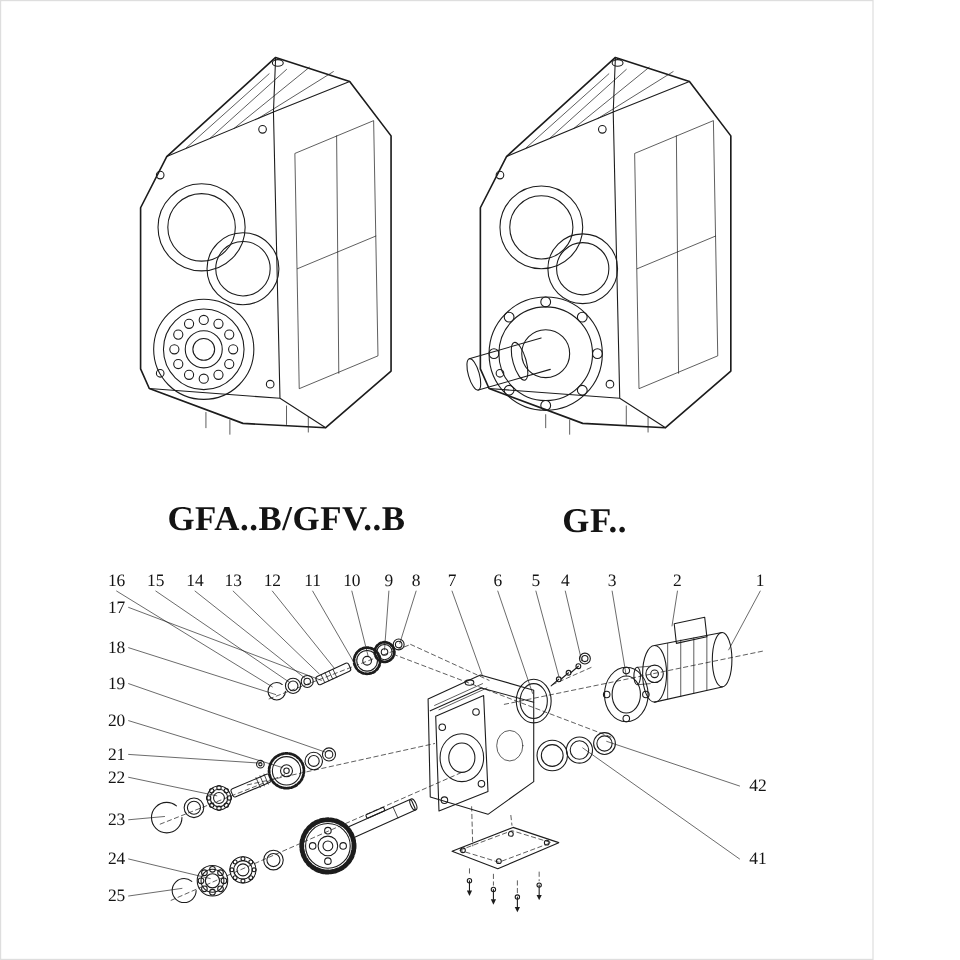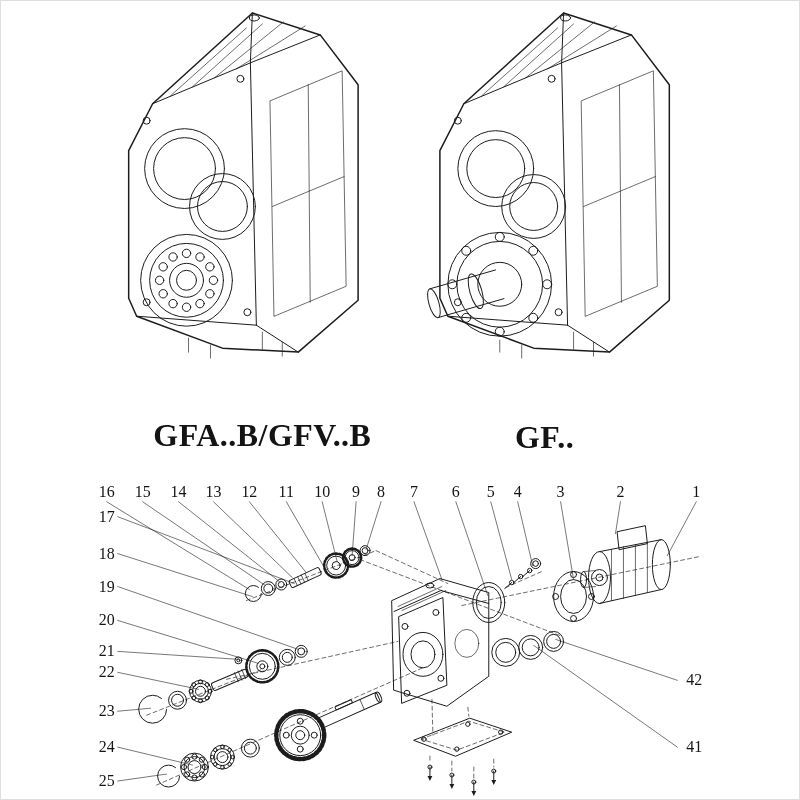--- a/index.html
+++ b/index.html
@@ -1,16 +1,16 @@
 <!DOCTYPE html>
 <html><head>
 <meta charset="utf-8">
 <style>
   html,body{margin:0;padding:0;background:#fff;}
-  .page{position:relative;width:800px;height:800px;background:#ffffff;border:1px solid #dedede;box-sizing:border-box;overflow:hidden;}
+  .page{position:relative;width:728px;height:800px;background:#ffffff;border:1px solid #dedede;box-sizing:border-box;overflow:hidden;}
   svg{display:block;width:100%;height:100%;}
   
   .art, .art *{stroke:#1c1c1c;fill:none;stroke-width:1;stroke-linecap:round;stroke-linejoin:round;}
   .art .s2{stroke-width:1.5}
   .art .thin{stroke-width:.65}
   .art .dash{stroke-width:.65;stroke-dasharray:4 3}
   .art .lead{stroke-width:.6}
   .art .teeth{stroke-width:4.5;stroke-dasharray:2.6 2}
   .art .teethS{stroke-width:2.6;stroke-dasharray:2 1.7}
   .art .fillb{fill:#1c1c1c;stroke:none}

